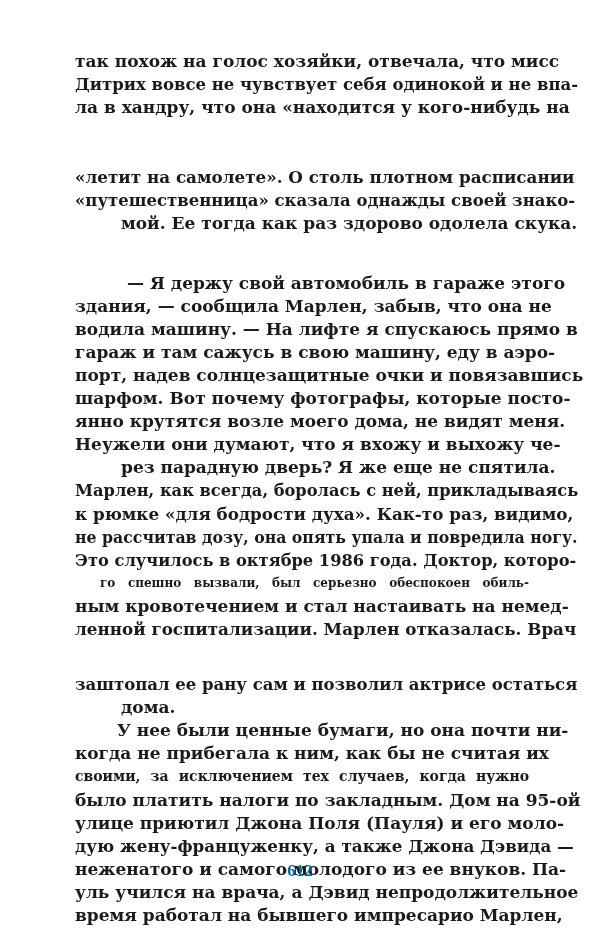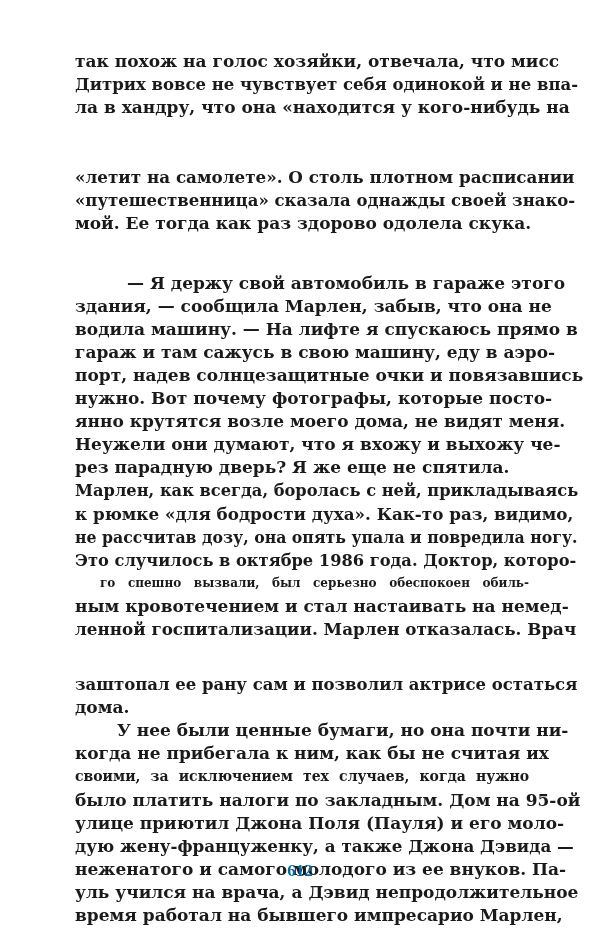--- a/index.html
+++ b/index.html
@@ -27,20 +27,21 @@
       height: 23.1px;
       line-height: 23.1px;
       font-size: 17px;
       white-space: nowrap;
       text-align: justify;
       text-align-last: justify;
       letter-spacing: 0px;
     }
     .line.last {
       text-align-last: left;
+      margin-left: 46px;
     }
     .line.indent {
       padding-left: 42px;
     }
     .line.indent-deep {
       padding-left: 52px;
       margin-top: 36px;
     }
     .page-number {
       position: absolute;
@@ -67,21 +68,21 @@
     <span class="line" style="font-size: 16.5px;">«путешественница» сказала однажды своей знако-</span>
     <span class="line last">мой. Ее тогда как раз здорово одолела скука.</span>
   </div>
 
   <div>
     <span class="line indent-deep">— Я держу свой автомобиль в гараже этого</span>
     <span class="line">здания, — сообщила Марлен, забыв, что она не</span>
     <span class="line">водила машину. — На лифте я спускаюсь прямо в</span>
     <span class="line">гараж и там сажусь в свою машину, еду в аэро-</span>
     <span class="line">порт, надев солнцезащитные очки и повязавшись</span>
-    <span class="line">нужно. Вот почему фотографы, которые посто-</span>
+    <span class="line">шарфом. Вот почему фотографы, которые посто-</span>
     <span class="line">янно крутятся возле моего дома, не видят меня.</span>
     <span class="line">Неужели они думают, что я вхожу и выхожу че-</span>
     <span class="line last">рез парадную дверь? Я же еще не спятила.</span>
   </div>
 
   <div>
     <span class="line" style="font-size: 16.25px;">Марлен, как всегда, боролась с ней, прикладываясь</span>
     <span class="line" style="font-size: 16.75px;">к рюмке «для бодрости духа». Как-то раз, видимо,</span>
     <span class="line" style="font-size: 15.75px;">не рассчитав дозу, она опять упала и повредила ногу.</span>
     <span class="line" style="font-size: 16.25px;">Это случилось в октябре 1986 года. Доктор, которо-</span>

